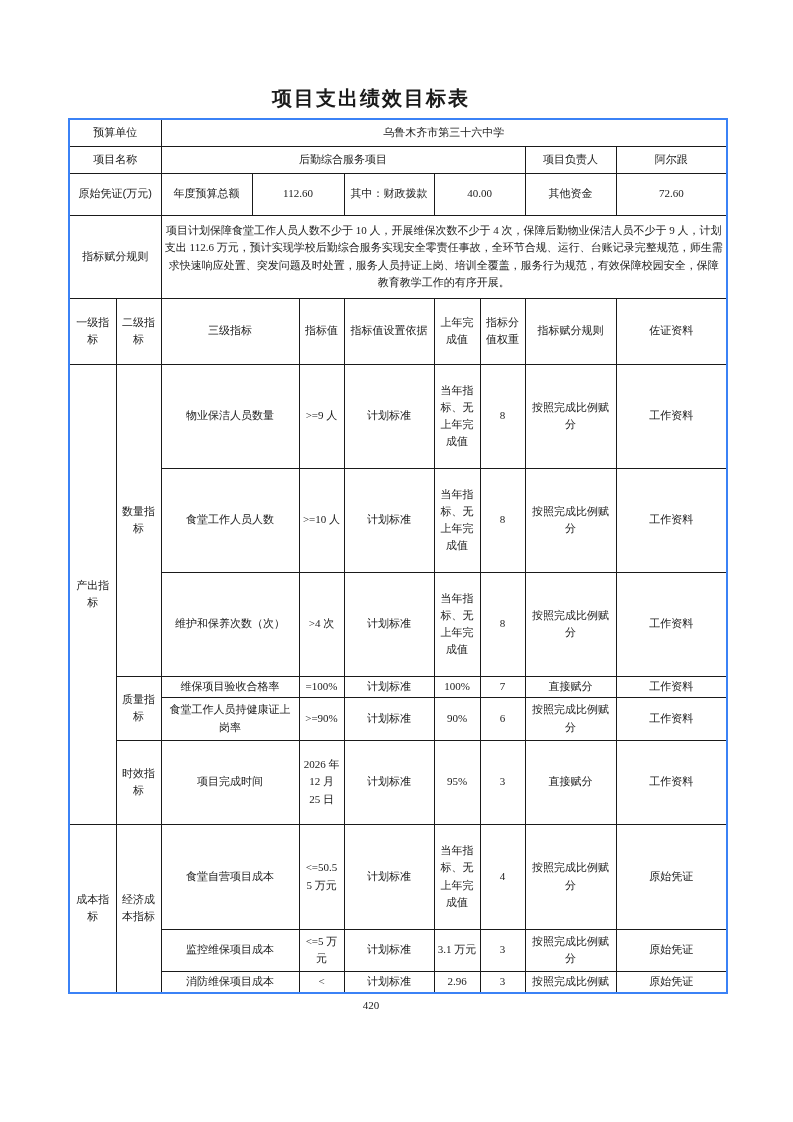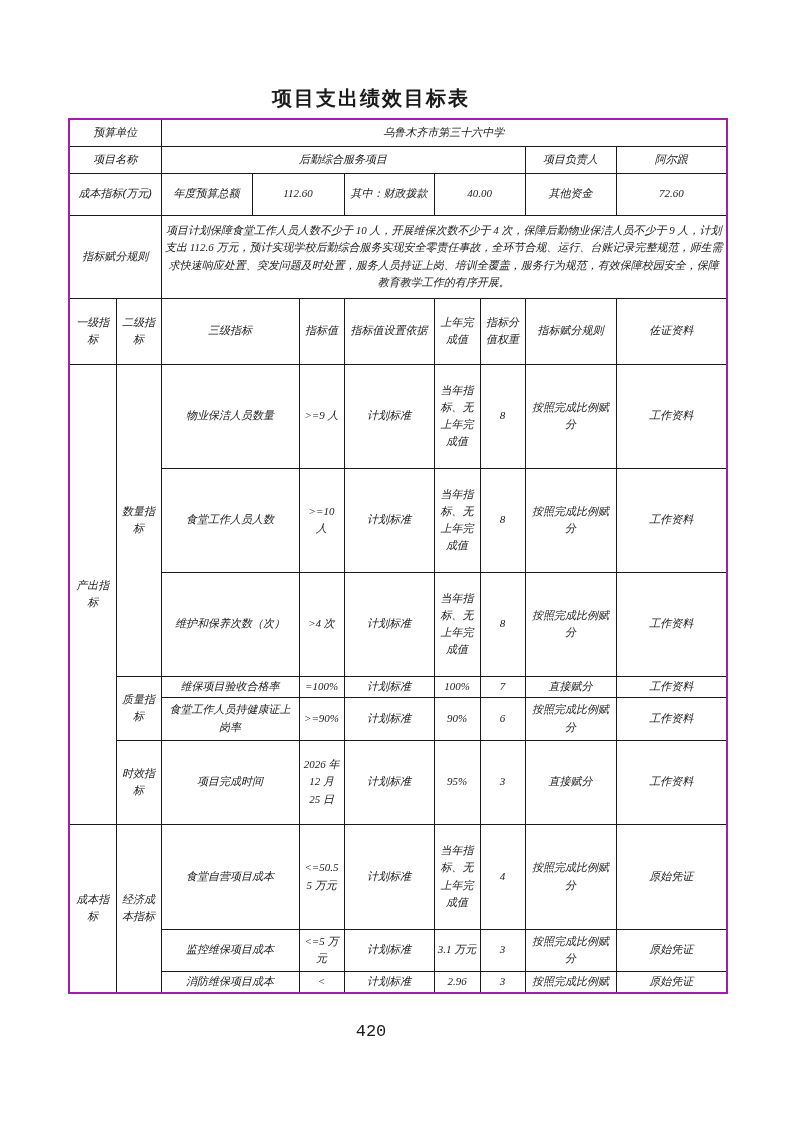--- a/index.html
+++ b/index.html
@@ -34,22 +34,21 @@
     margin-top: 7px;
     text-align: center;
     font-size: 11px;
     line-height: 15px;
   }
   table.doc-table {
     margin-top: 8px;
     border-collapse: collapse;
     table-layout: fixed;
     width: 658px;
-    border: 2px solid #a21caf;
-    font-style: italic;
+    border: 2px solid #3b82f6;
   }
   table.doc-table td, table.doc-table th {
     border: 1px solid #1a1a1a;
     font-size: 11px;
     font-weight: normal;
     text-align: center;
     vertical-align: middle;
     padding: 1px 3px;
     line-height: 1.55;
     word-break: break-word;
@@ -64,24 +63,24 @@
     text-align: left;
     line-height: 19px;
     padding: 2px 7px;
     margin-left: 8px;
   }
   td.val, td.prev {
     word-break: break-all;
     padding: 1px 4px;
   }
   .page-number {
-    margin-top: 28px;
-    text-align: center;
-    font-size: 17px;
-    font-family: Liberation Mono, monospace;
+    margin-top: 5px;
+    text-align: center;
+    font-size: 11px;
+    font-family: Liberation Serif, serif;
   }
 </style>
 </head>
 <body>
 
 <div class="page">
   <div class="sheet">
 
     <h1 class="doc-title">项目支出绩效目标表</h1>
 
@@ -106,21 +105,21 @@
       </tr>
 
       <tr style="height:27px">
         <td colspan="2" class="lbl">项目名称</td>
         <td colspan="6">后勤综合服务项目</td>
         <td class="lbl">项目负责人</td>
         <td>阿尔跟</td>
       </tr>
 
       <tr style="height:42px">
-        <td colspan="2" class="lbl">成本指标(万元)</td>
+        <td colspan="2" class="lbl">原始凭证(万元)</td>
         <td>年度预算总额</td>
         <td colspan="2">112.60</td>
         <td>其中：财政拨款</td>
         <td colspan="2">40.00</td>
         <td>其他资金</td>
         <td>72.60</td>
       </tr>
 
       <tr style="height:83px">
         <td colspan="2" class="lbl">指标赋分规则</td>

